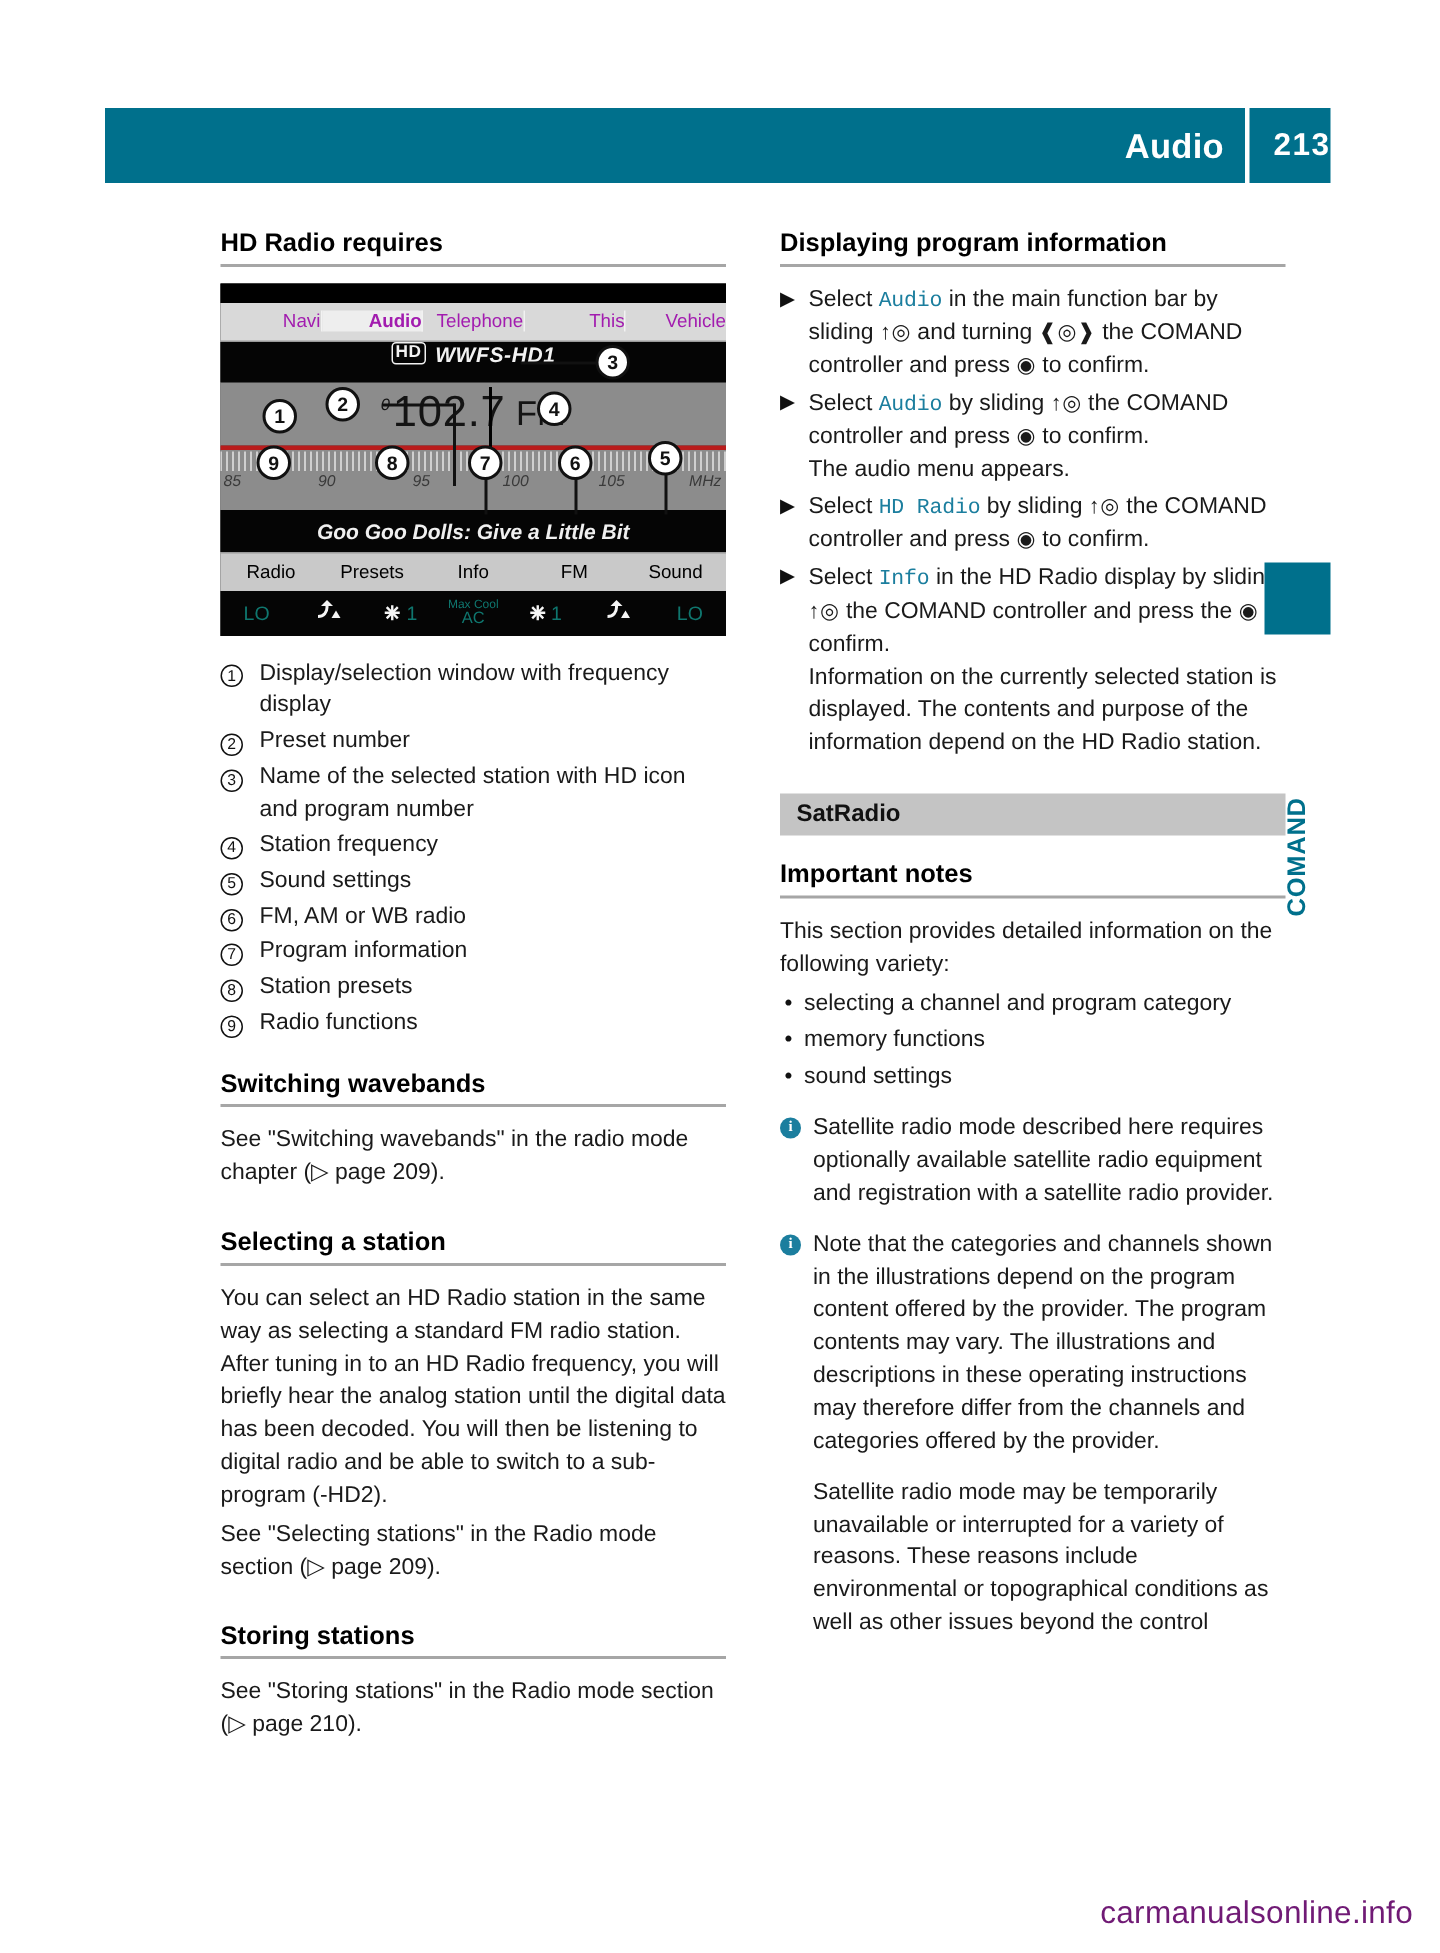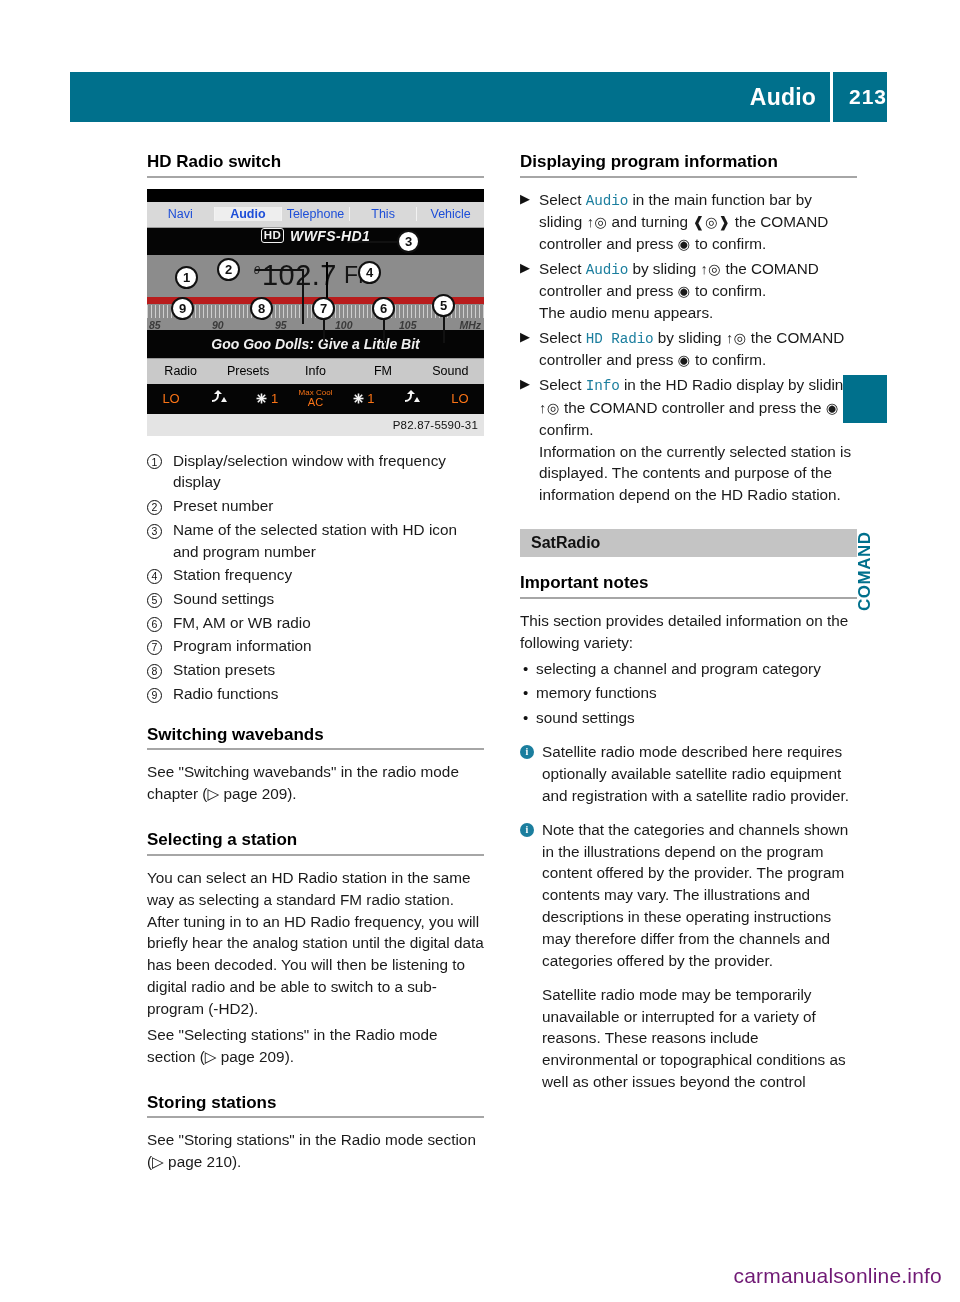--- a/index.html
+++ b/index.html
@@ -102,23 +102,23 @@
   .scr-topbar { height: 13px; background: #000; }
   .scr-menu {
     height: 26px;
     background: #d9d9d9;
     display: flex;
     align-items: center;
     border-bottom: 1px solid #9a9a9a;
   }
   .scr-menu span {
     flex: 1;
-    text-align: center;
+    text-align: right;
     font-size: 12.5px;
-    color: #1d4ed8;
+    color: #a21caf;
     font-weight: normal;
     border-right: 1px solid #f2f2f2;
   }
   .scr-menu span:last-child { border-right: none; }
   .scr-menu .sel { background: #eeeeee; font-weight: bold; }
 
   .scr-station {
     height: 27px;
     background: #050505;
     color: #f2f2f2;
@@ -158,25 +158,24 @@
     align-self: flex-start;
     margin-top: 9px;
   }
   .freq-value {
     font-size: 29px;
     letter-spacing: 0.5px;
   }
   .freq-unit { font-size: 23px; margin-left: 7px; }
 
   .scr-scale {
-    height: 33px;
+    height: 43px;
     background: #8c8c8c;
     position: relative;
-    border-top: 7px solid #b91c1c;
-    font-weight: bold;
+    border-top: 3px solid #b91c1c;
   }
   .ticks {
     position: absolute; left: 0; right: 0; top: 1px; height: 13px;
     background:
       repeating-linear-gradient(to right, #cfcfcf 0 1px, transparent 1px 4px);
   }
   .scale-labels {
     position: absolute; left: 0; right: 0; top: 15px; height: 16px;
   }
   .scale-labels span {
@@ -213,21 +212,21 @@
   }
   .scr-soft span {
     flex: 1;
     text-align: center;
     font-size: 12.5px;
     color: #000000;
   }
   .scr-climate {
     height: 30px;
     background: #050505;
-    color: #f97316;
+    color: #0f766e;
     display: flex;
     align-items: center;
     font-size: 13px;
   }
   .scr-climate > div {
     flex: 1;
     text-align: center;
     line-height: 1.05;
   }
   .cl-maxcool .small { font-size: 8px; display: block; }
@@ -433,21 +432,21 @@
       <span class="header-title">Audio</span>
     </div>
     <div class="header-sep"></div>
     <div class="header-page-box">
       <span class="header-page">213</span>
     </div>
   </div>
 
   <div class="col col-left">
 
-    <h2 class="sec">HD Radio switch</h2>
+    <h2 class="sec">HD Radio requires</h2>
     <div class="rule"></div>
 
     <div class="screen-wrap">
       <div class="screen">
 
         <div class="scr-topbar"></div>
 
         <div class="scr-menu">
           <span>Navi</span>
           <span class="sel">Audio</span>
@@ -528,21 +527,20 @@
           <div>
             <svg width="20" height="14" viewBox="0 0 20 14" aria-hidden="true">
               <path d="M3 11 C7 11, 9 8, 9 5 L9 2" stroke="#f5f5f5" stroke-width="2" fill="none"></path>
               <polygon points="9,0 13,4 5,4" fill="#f5f5f5"></polygon>
               <path d="M12 12 L18 12 L15 7 Z" fill="#f5f5f5"></path>
             </svg>
           </div>
           <div>LO</div>
         </div>
 
-        <div class="scr-caption">P82.87-5590-31</div>
 
         <div class="leader" style="left:200px; top:52px; width:52px; height:2px;"></div>
         <div class="leader" style="left:108px; top:80px; width:48px; height:2px;"></div>
         <div class="leader" style="left:155px; top:80px; width:2px; height:55px;"></div>
         <div class="leader" style="left:176px; top:130px; width:2px; height:24px;"></div>
         <div class="leader" style="left:236px; top:130px; width:2px; height:24px;"></div>
         <div class="leader" style="left:296px; top:126px; width:2px; height:28px;"></div>
 
         <div class="callout" style="left:28px;  top:77px;">1</div>
         <div class="callout" style="left:70px;  top:69px;">2</div>

